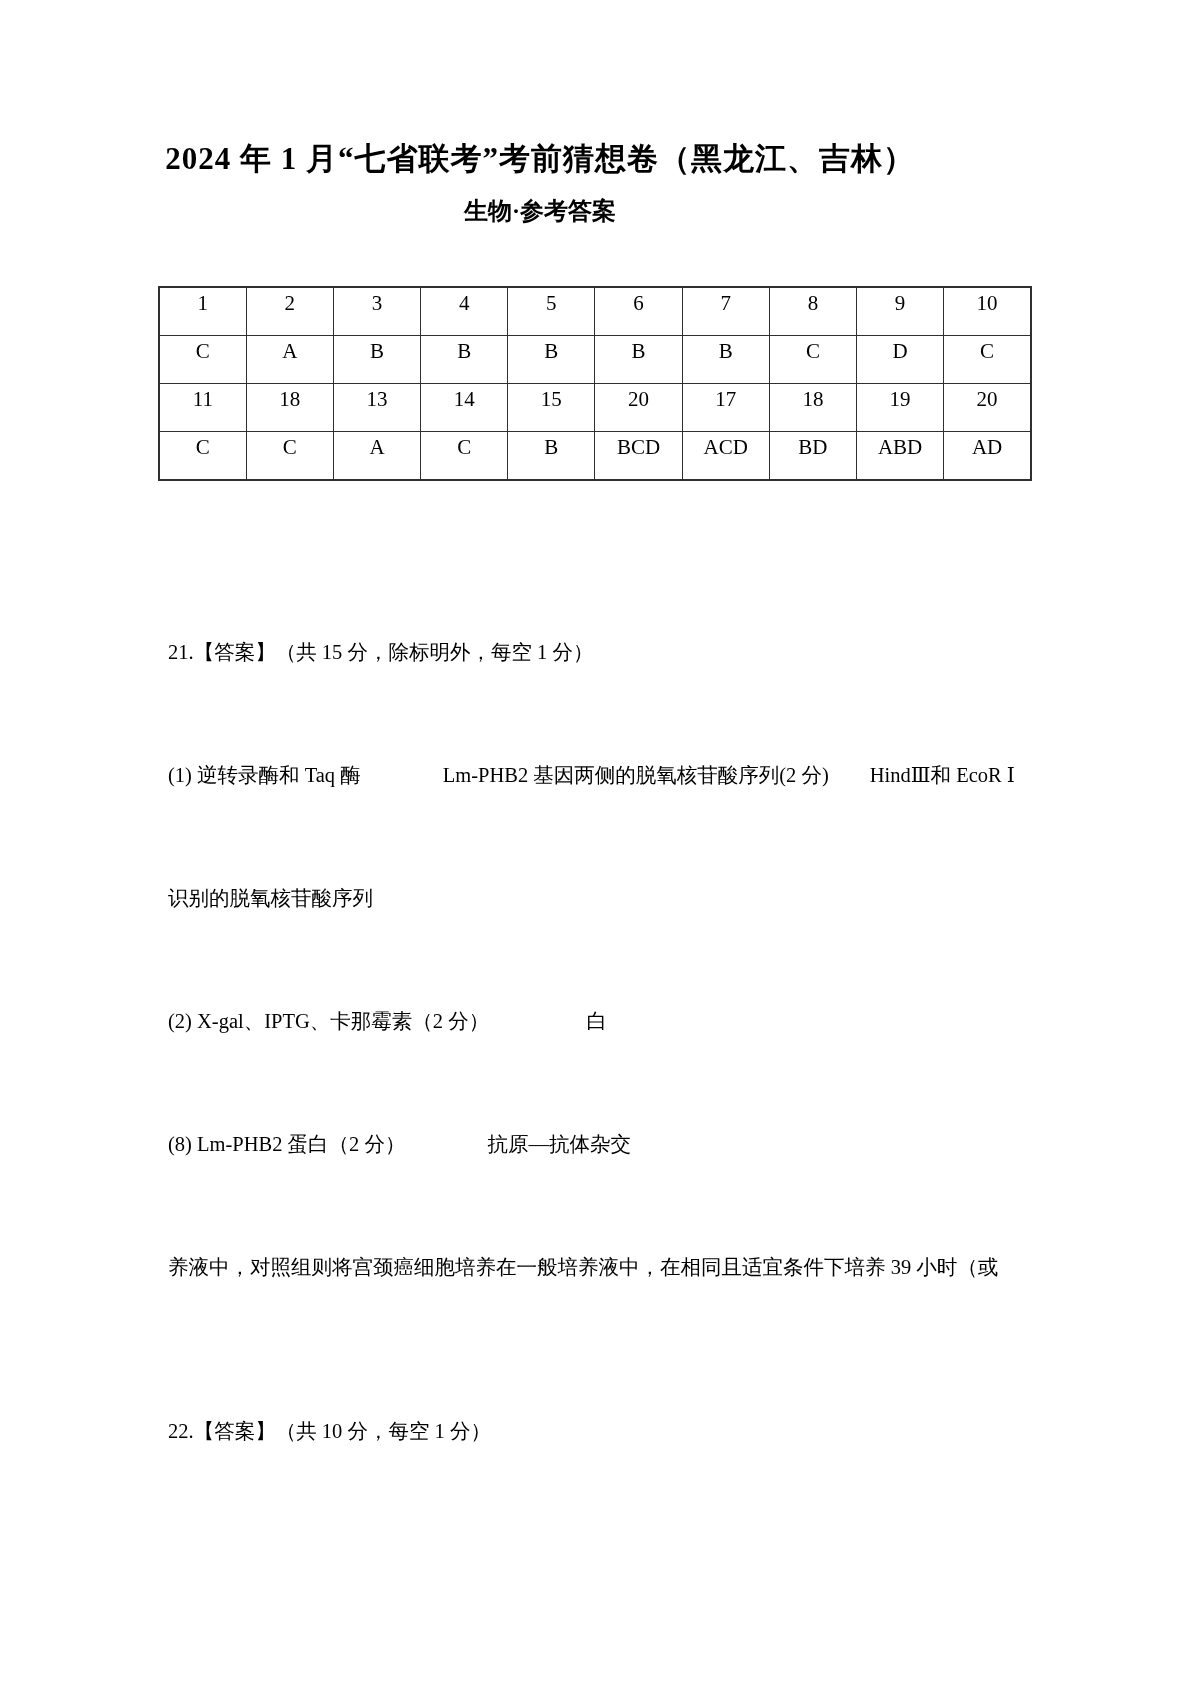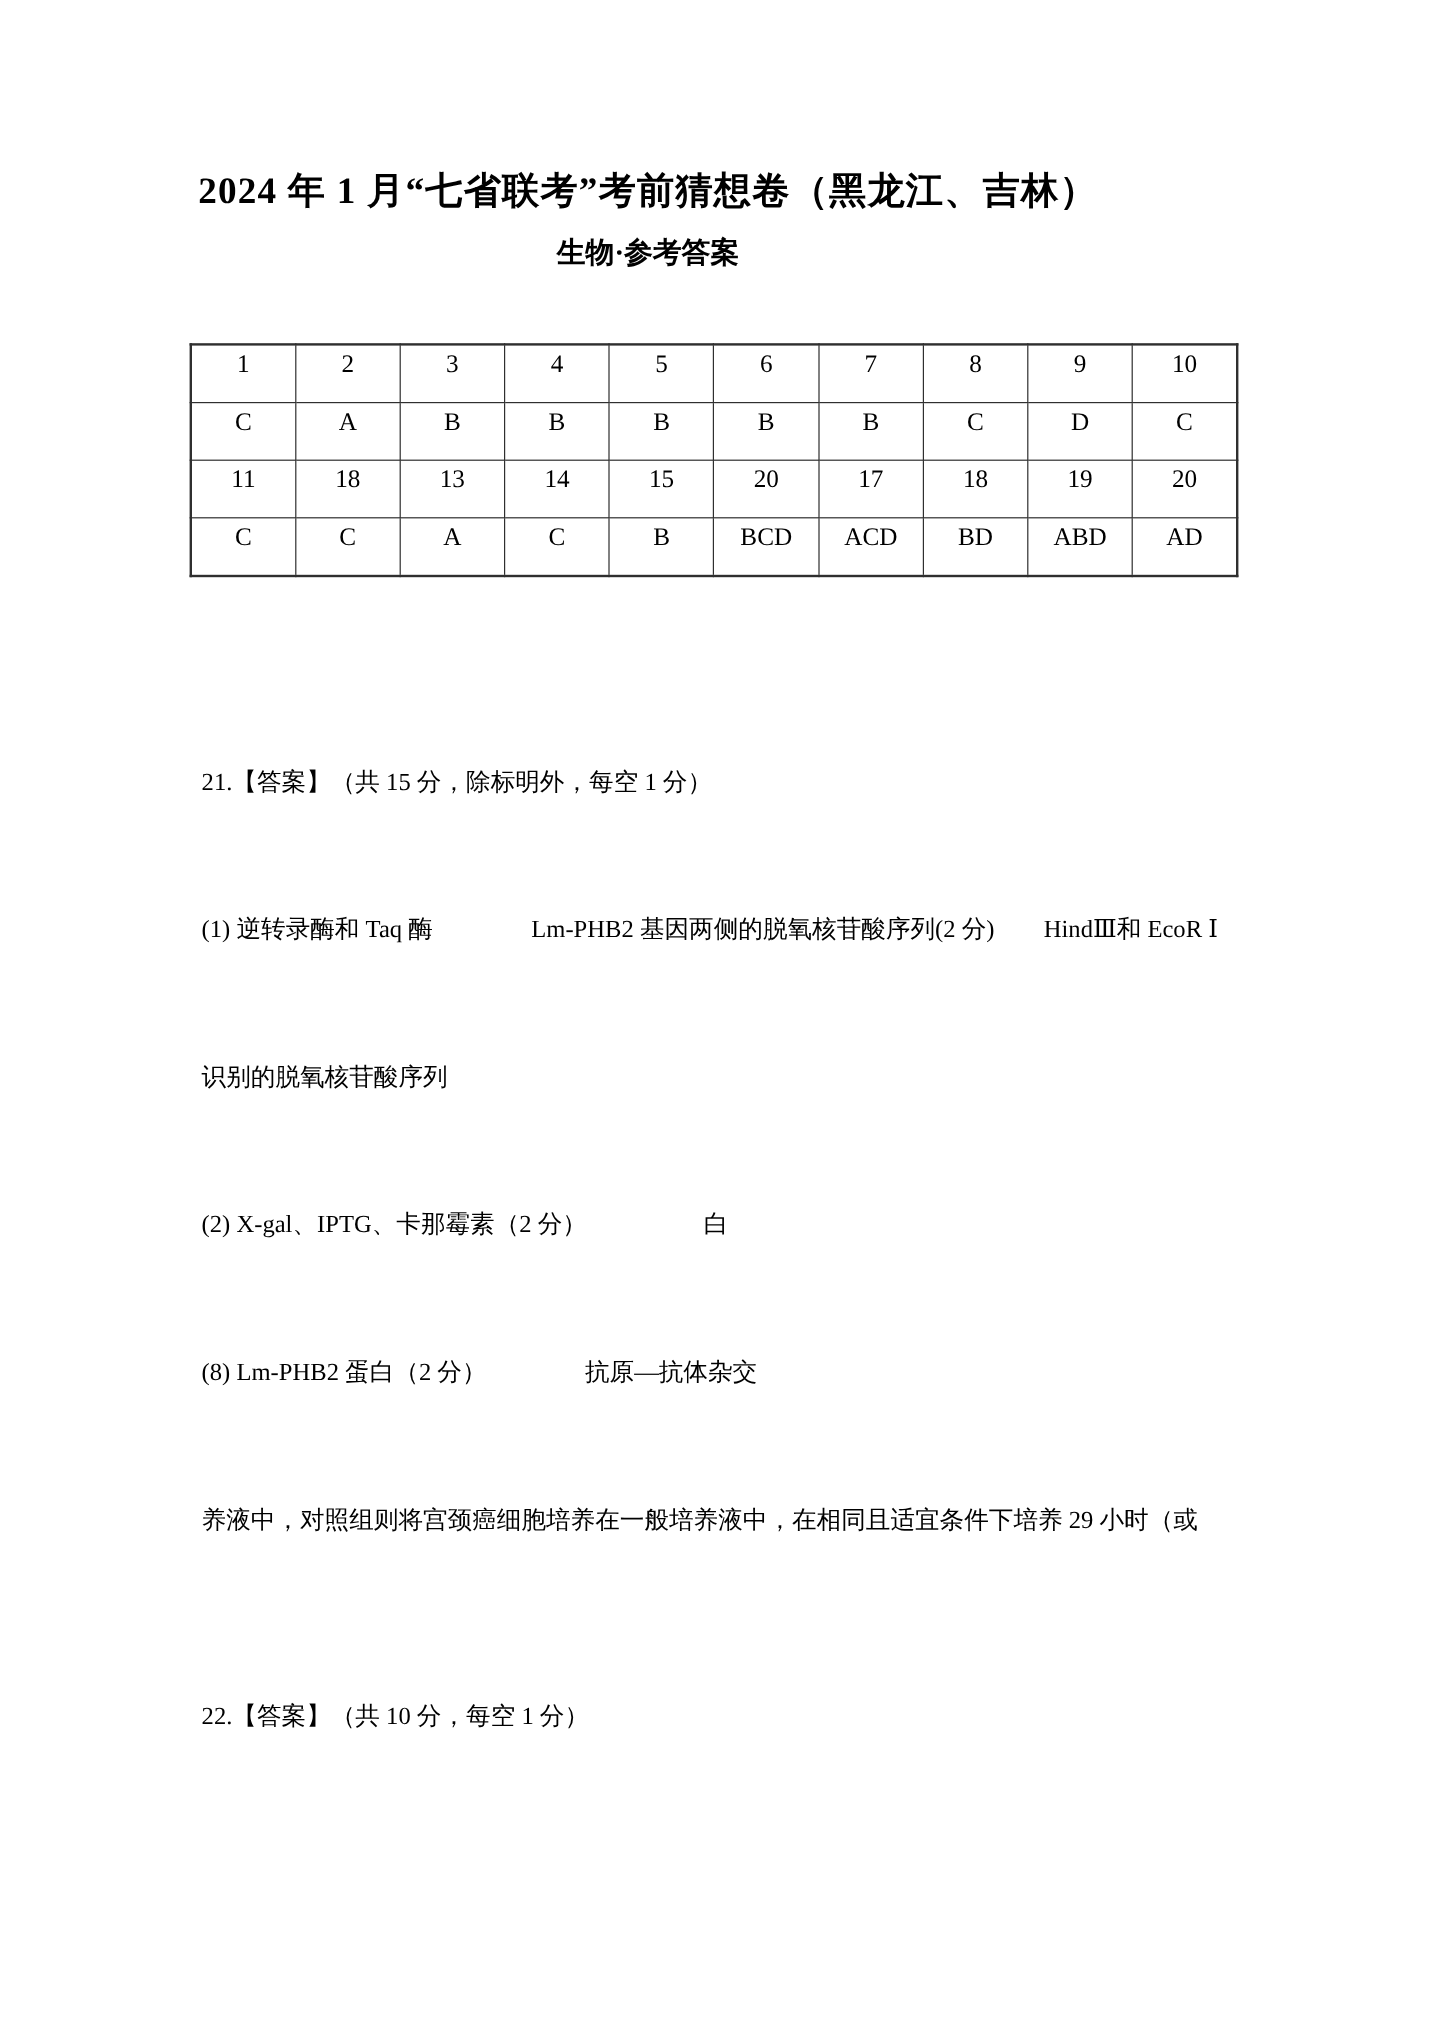--- a/index.html
+++ b/index.html
@@ -114,21 +114,21 @@
     </tbody>
   </table>
 
   <div class="content">
 
     <div class="line">21.【答案】（共 15 分，除标明外，每空 1 分）</div>
     <div class="line">(1) 逆转录酶和 Taq 酶                Lm-PHB2 基因两侧的脱氧核苷酸序列(2 分)        HindⅢ和 EcoR Ⅰ</div>
     <div class="line">识别的脱氧核苷酸序列</div>
     <div class="line">(2) X-gal、IPTG、卡那霉素（2 分）                   白</div>
     <div class="line">(8) Lm-PHB2 蛋白（2 分）                抗原—抗体杂交</div>
-    <div class="line">养液中，对照组则将宫颈癌细胞培养在一般培养液中，在相同且适宜条件下培养 29 小时（或</div>
+    <div class="line">养液中，对照组则将宫颈癌细胞培养在一般培养液中，在相同且适宜条件下培养 39 小时（或</div>
 
     <div class="line">22.【答案】（共 10 分，每空 1 分）</div>
     
     
     
     
 
     
     
     

